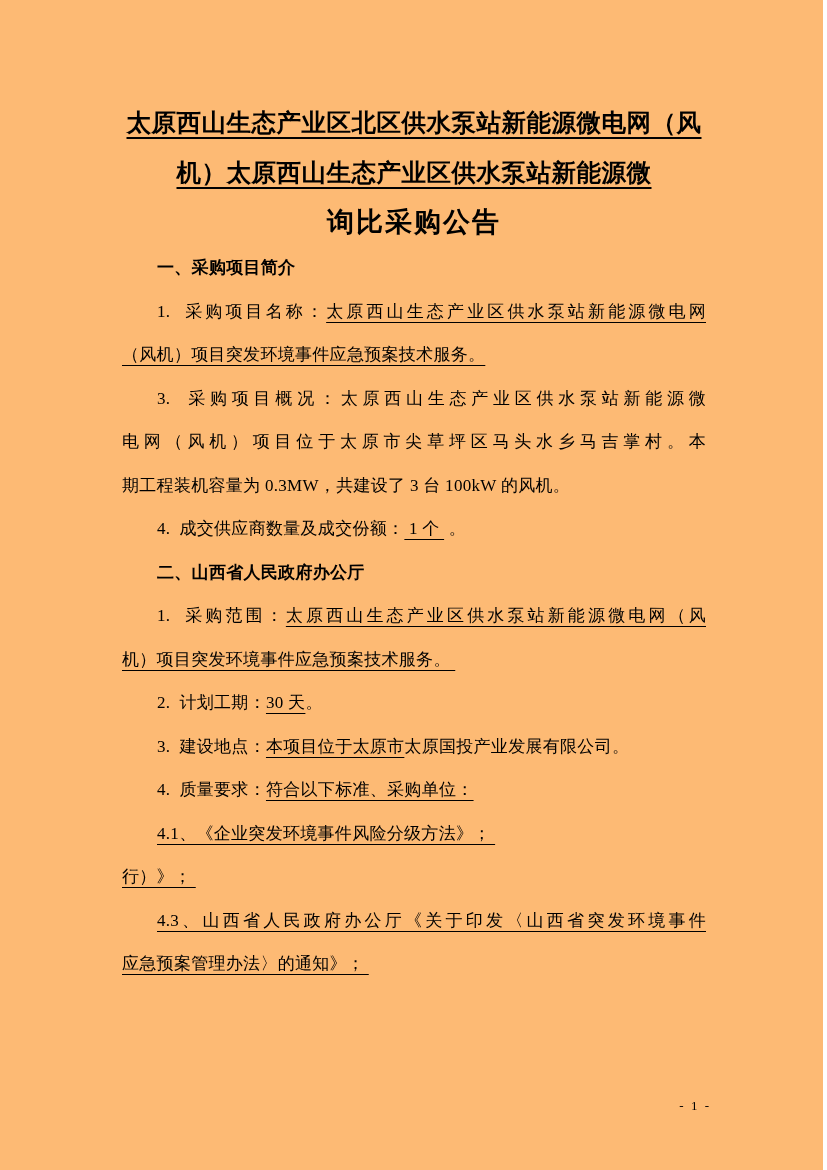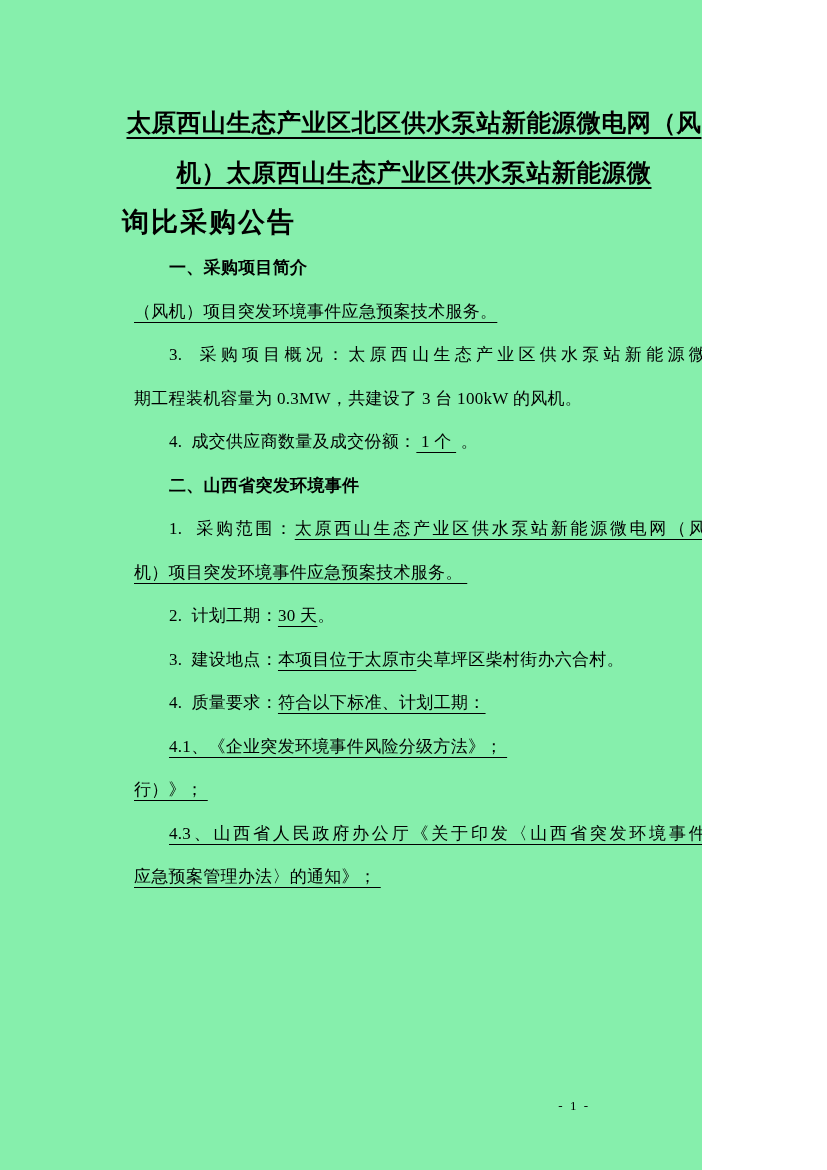--- a/index.html
+++ b/index.html
@@ -2,23 +2,23 @@
 <html><head>
 <meta charset="utf-8">
 <style>
   html, body {
     margin: 0;
     padding: 0;
     background: #ffffff;
   }
   .page {
     position: relative;
-    width: 702px;
+    width: 823px;
     height: 1170px;
-    background: #86efac;
+    background: #fdba74;
     color: #000000;
     font-family: "Liberation Serif", "DejaVu Serif", serif;
     overflow: hidden;
   }
   .content {
     position: absolute;
     left: 122px;
     top: 0;
     width: 584px;
   }
@@ -34,34 +34,33 @@
     text-decoration: underline;
     text-decoration-thickness: 2px;
     text-underline-offset: 6px;
     letter-spacing: 0.5px;
     white-space: nowrap;
   }
   .doc-subtitle {
     font-size: 27px;
     font-weight: bold;
     line-height: 48px;
-    text-align: left;
+    text-align: center;
     letter-spacing: 2px;
   }
   
   .doc-body {
     font-size: 17px;
   }
   .para { margin: 0; padding: 0; }
   .para.heading { font-weight: bold; }
   .line {
     line-height: 43.5px;
     letter-spacing: 0.3px;
     text-align: left;
-    margin-left: 12px;
   }
   .line.first { text-indent: 35px; }
   .line.jfull {
     text-align: justify;
     text-align-last: justify;
     text-justify: inter-character;
   }
   .seg.u {
     text-decoration: underline;
     text-decoration-thickness: 1px;
@@ -88,44 +87,46 @@
       <div class="title-line">机）太原西山生态产业区供水泵站新能源微</div>
     </div>
 
     <div class="doc-subtitle">询比采购公告</div>
 
     <div class="doc-body" id="doc-body">
         <div class="para heading">
           <div class="line first"><span class="seg">一、采购项目简介</span></div>
         </div>
         <div class="para">
+          <div class="line first jfull"><span class="seg">1.&nbsp; 采购项目名称：</span><span class="seg u">太原西山生态产业区供水泵站新能源微电网</span></div>
           <div class="line"><span class="seg u">（风机）项目突发环境事件应急预案技术服务。</span></div>
         </div>
         <div class="para">
           <div class="line first jfull"><span class="seg">3.&nbsp; 采购项目概况：太原西山生态产业区供水泵站新能源微</span></div>
+          <div class="line jfull"><span class="seg">电网（风机）项目位于太原市尖草坪区马头水乡马吉掌村。本</span></div>
           <div class="line"><span class="seg">期工程装机容量为 0.3MW，共建设了 3 台 100kW 的风机。</span></div>
         </div>
         <div class="para">
           <div class="line first"><span class="seg">4.&nbsp; 成交供应商数量及成交份额：</span><span class="seg u">&nbsp;1 个&nbsp;</span><span class="seg">&nbsp;。</span></div>
         </div>
         <div class="para heading">
-          <div class="line first"><span class="seg">二、山西省突发环境事件</span></div>
+          <div class="line first"><span class="seg">二、山西省人民政府办公厅</span></div>
         </div>
         <div class="para">
           <div class="line first jfull"><span class="seg">1.&nbsp; 采购范围：</span><span class="seg u">太原西山生态产业区供水泵站新能源微电网（风</span></div>
           <div class="line"><span class="seg u">机）项目突发环境事件应急预案技术服务。&nbsp;</span></div>
         </div>
         <div class="para">
           <div class="line first"><span class="seg">2.&nbsp; 计划工期：</span><span class="seg u">30 天</span><span class="seg">。</span></div>
         </div>
         <div class="para">
-          <div class="line first"><span class="seg">3.&nbsp; 建设地点：</span><span class="seg u">本项目位于太原市</span><span class="seg">尖草坪区柴村街办六合村。</span></div>
+          <div class="line first"><span class="seg">3.&nbsp; 建设地点：</span><span class="seg u">本项目位于太原市</span><span class="seg">太原国投产业发展有限公司。</span></div>
         </div>
         <div class="para">
-          <div class="line first"><span class="seg">4.&nbsp; 质量要求：</span><span class="seg u">符合以下标准、计划工期：</span></div>
+          <div class="line first"><span class="seg">4.&nbsp; 质量要求：</span><span class="seg u">符合以下标准、采购单位：</span></div>
         </div>
         <div class="para">
           <div class="line first"><span class="seg u">4.1、《企业突发环境事件风险分级方法》；&nbsp;</span></div>
         </div>
         <div class="para">
           <div class="line"><span class="seg u">行）》；&nbsp;</span></div>
         </div>
         <div class="para">
           <div class="line first jfull"><span class="seg u">4.3、山西省人民政府办公厅《关于印发〈山西省突发环境事件</span></div>
           <div class="line"><span class="seg u">应急预案管理办法〉的通知》；&nbsp;</span></div>

